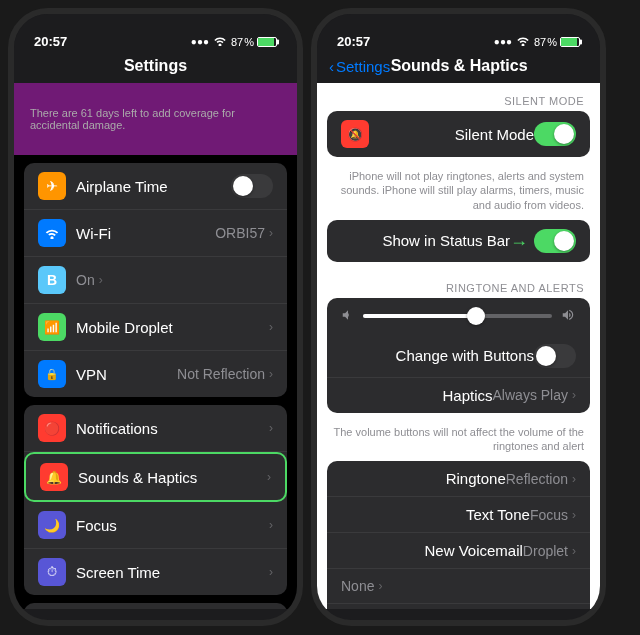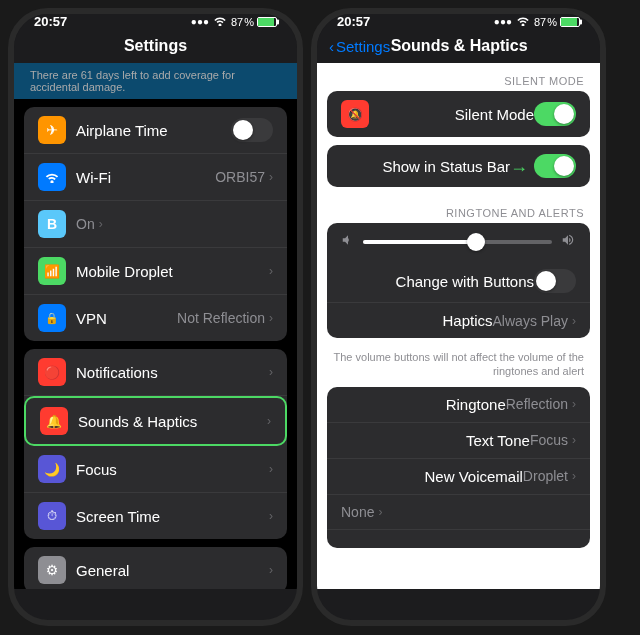--- a/index.html
+++ b/index.html
@@ -30,21 +30,21 @@
     .phone-right {
       width: 295px;
       height: 618px;
     }
 
     
     .status-bar {
       display: flex;
       justify-content: space-between;
       align-items: center;
-      padding: 0 20px 4px;
+      padding: 20px 20px 4px;
       background: #1c1c1e;
     }
     .status-time {
       font-size: 13px;
       font-weight: 600;
       color: #fff;
     }
     .status-icons {
       display: flex;
       align-items: center;
@@ -66,22 +66,22 @@
     }
 
     
     .settings-content {
       background: #000;
       height: calc(100% - 80px);
       overflow: hidden;
     }
 
     .warning-banner {
-      background: #0c4a6e;
-      padding: 6px 16px;
+      background: #701a75;
+      padding: 24px 16px;
       font-size: 11px;
       color: #aaa;
       margin-bottom: 8px;
     }
 
     .settings-section {
       background: #2c2c2e;
       border-radius: 10px;
       margin: 0 10px 8px;
       overflow: hidden;
@@ -398,20 +398,21 @@
         <div class="row-icon" style="background:#ff3b30;">
           <span style="color:#fff;font-size:13px;">🔕</span>
         </div>
         <span class="row-label">Silent Mode</span>
         <div class="toggle on">
           <div class="toggle-thumb"></div>
         </div>
       </div>
     </div>
 
+    <div class="section-footer">iPhone will not play ringtones, alerts and system sounds. iPhone will still play alarms, timers, music and audio from videos.</div>
 
     <div class="settings-section">
 
       <div class="settings-row">
         <span class="row-label">Show in Status Bar</span>
         <div style="display:flex; align-items:center; gap:6px;">
           <span style="color:#4cd964; font-size:18px; font-weight:bold;">→</span>
           <div class="toggle on">
             <div class="toggle-thumb"></div>
           </div>

